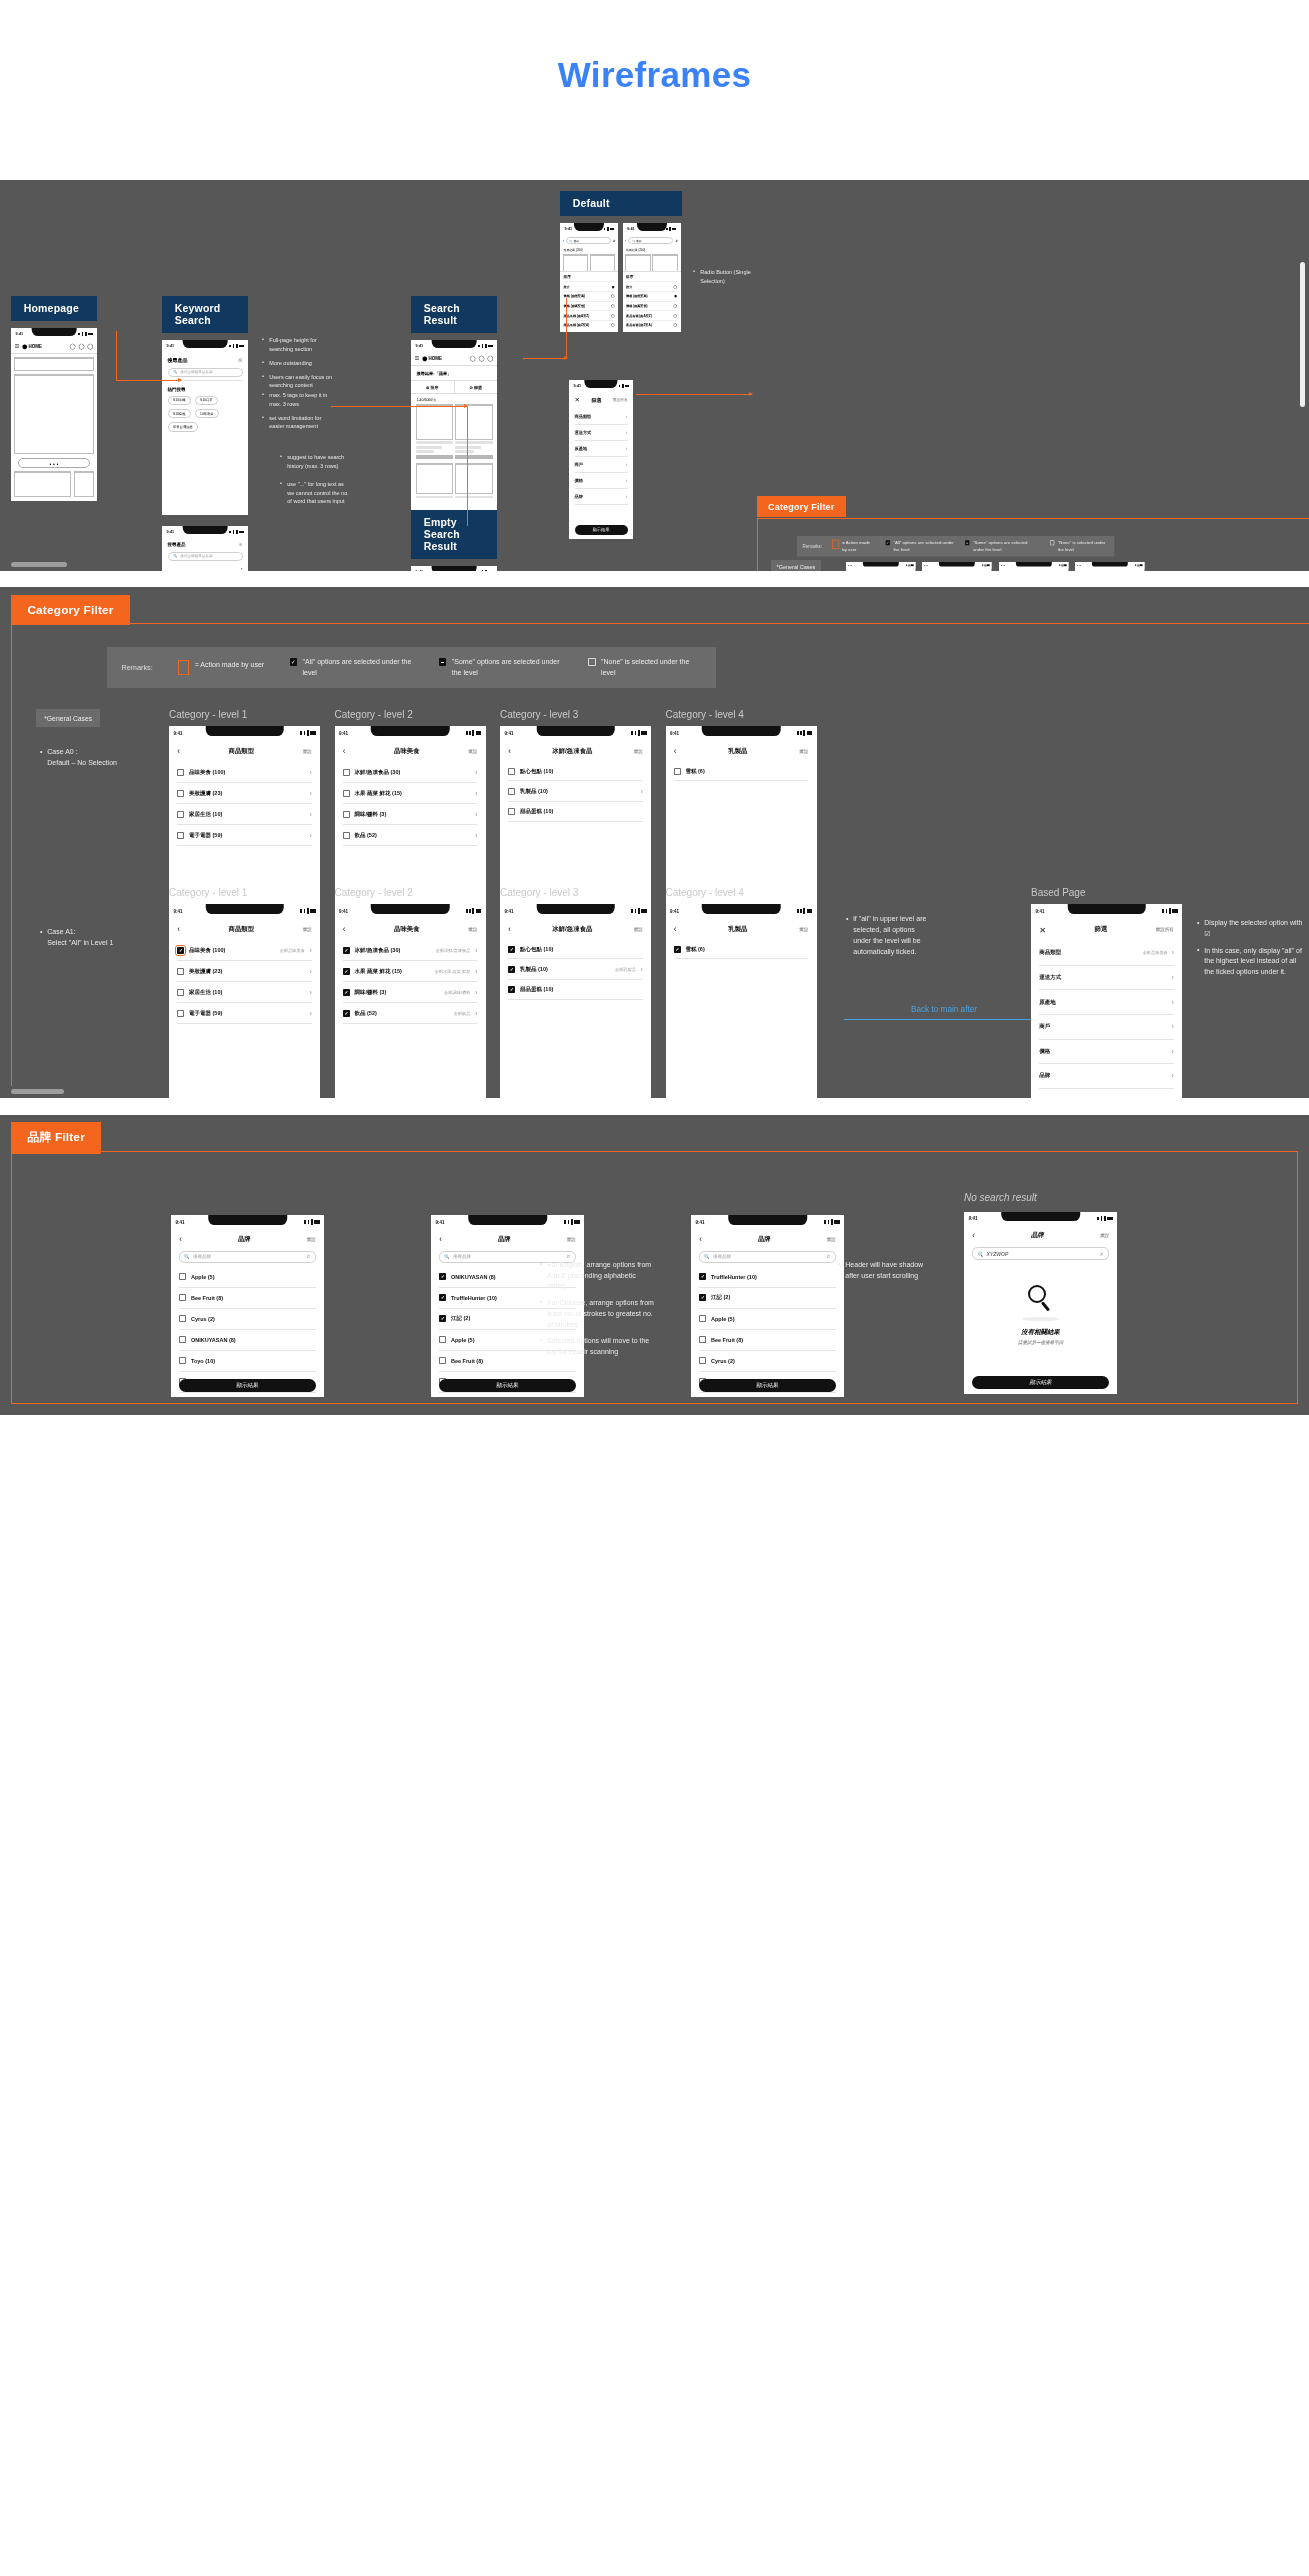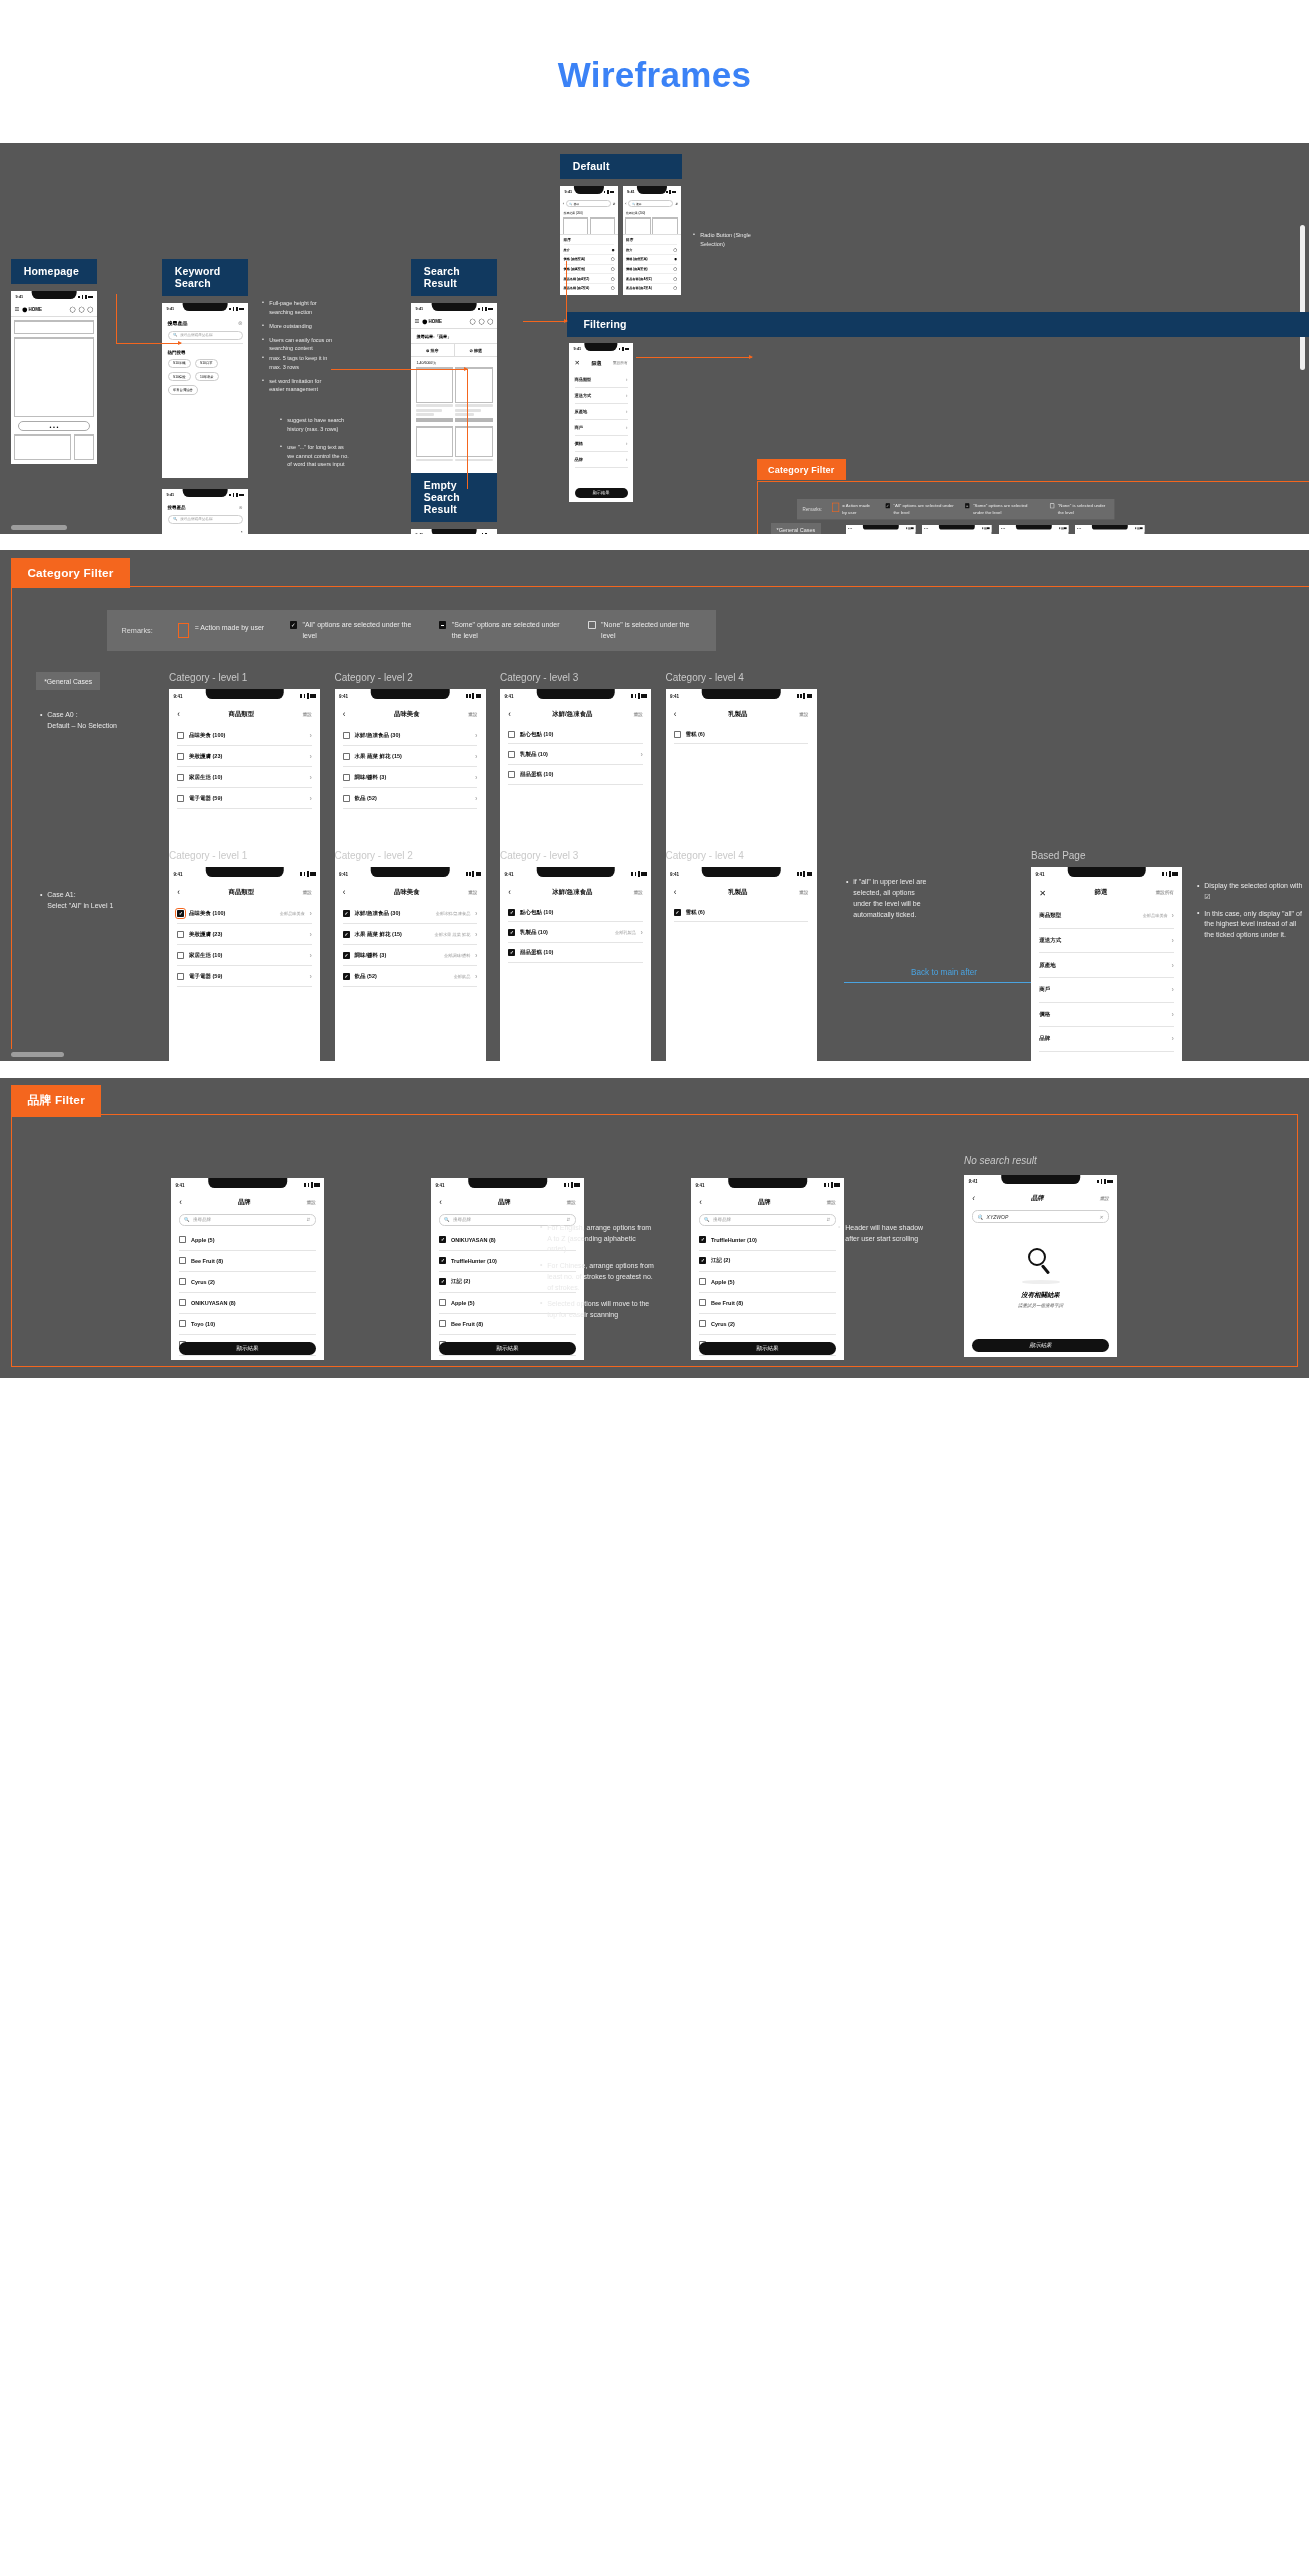--- a/index.html
+++ b/index.html
@@ -2,21 +2,21 @@
 <html style="font-size:14.5px"><head>
 <meta charset="utf-8">
 <style>
   * { box-sizing: border-box; margin:0; padding:0; }
   body {
     width:1309px; background:#ffffff;
     font-family:"Liberation Sans", sans-serif;
     -webkit-font-smoothing:antialiased;
   }
   
-  .hero { padding:55px 0 19px; text-align:center; }
+  .hero { padding:55px 0 56px; text-align:center; }
   .hero h1 {
     color:#3b82f6; font-size:35px; font-weight:700; letter-spacing:0.3px;
     margin-bottom:29px;
   }
   .hero p {
     color:#8d8d8d; font-size:15.5px; line-height:1.85;
     max-width:1091px; margin:0 auto; font-weight:400;
   }
 
   
@@ -468,23 +468,20 @@
         </div>
       </div>
     </div>
   </div>
   <div class="note" style="position:absolute;left:693px;top:88px;width:73px;font-size:5.5px;">
     <ul>
         <li>Radio Button (Single Selection)</li>
       </ul>
   </div>
 
-  <div class="chip wide-navy" style="position:absolute;left:567px;top:169px;right:0;padding-left:16.4px;">
-    <span>Filtering</span>
-  </div>
 
   <div class="phone" style="position:absolute;left:569px;top:200px;width:64px;height:159px;">
     <div class="notchbar">
         <span class="t">9:41</span>
         <div class="notch"></div>
         <div class="sig">
           <i style="height:2.7px"></i>
           <i style="height:3.6px"></i>
           <i style="height:2.7px;width:3.6px"></i>
         </div>

